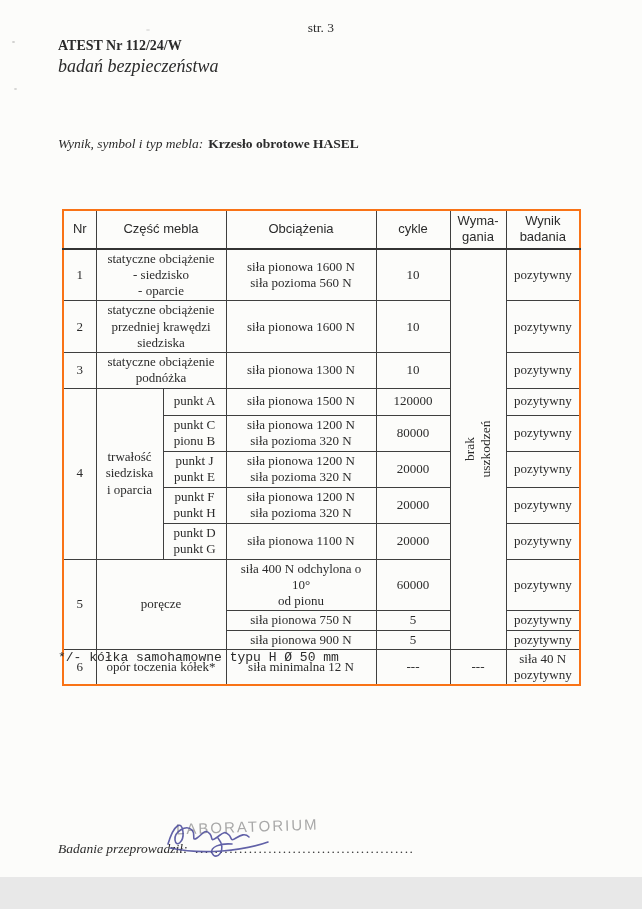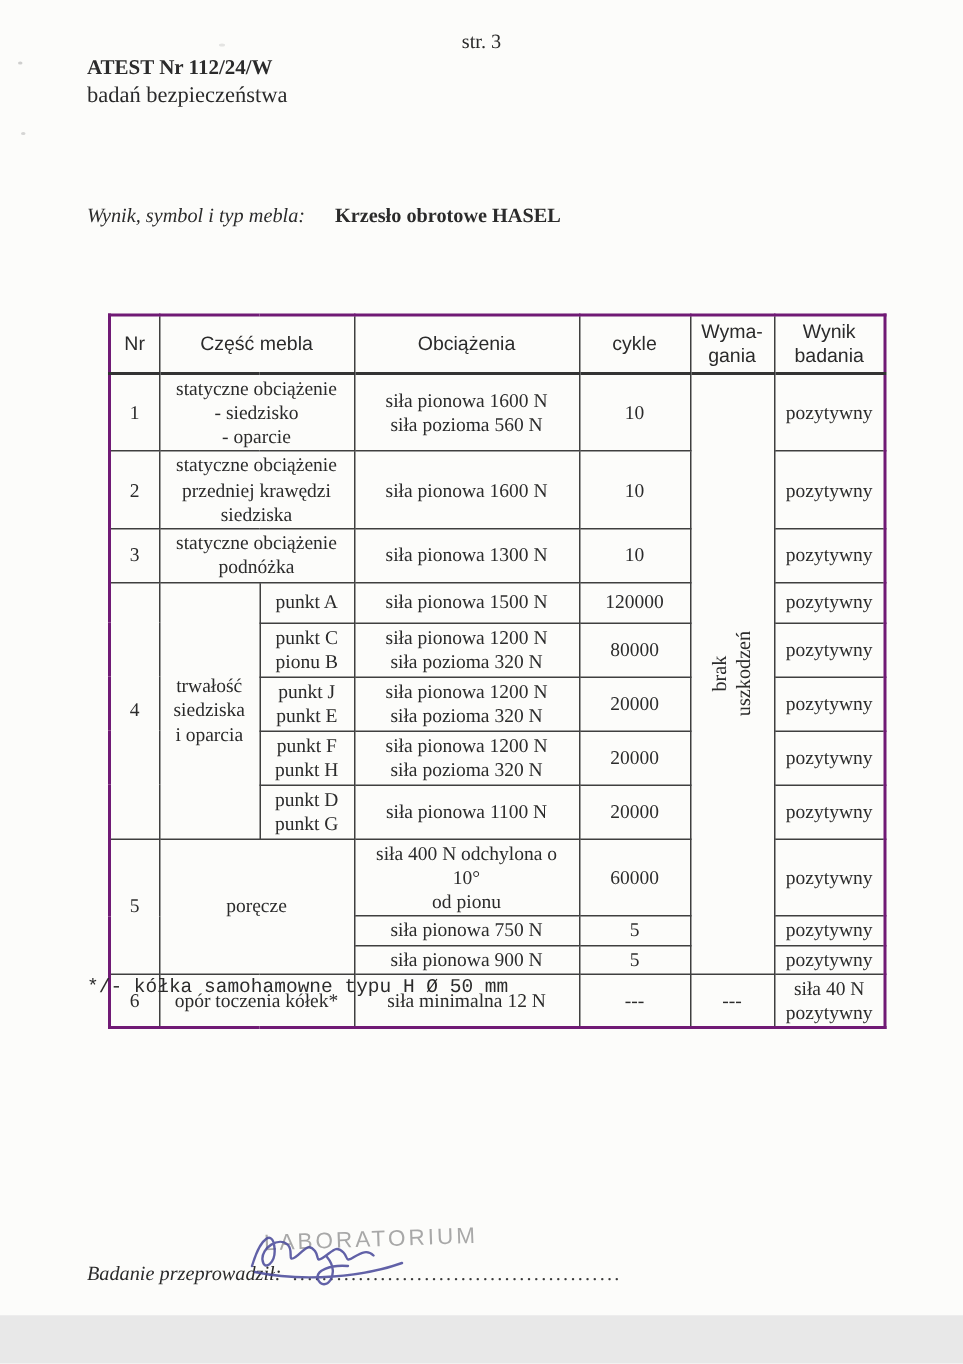--- a/index.html
+++ b/index.html
@@ -15,42 +15,41 @@
   .speck.s3{left:14px;top:88px;width:3px;height:2px;opacity:.4;}
   .bottom-edge{
     position:absolute;left:0;top:900px;width:100%;height:3px;
     background:linear-gradient(to right,#8d8d8d,#bdbdbd 45%,#e3e3e3 78%,rgba(255,255,255,0));
     transform:rotate(-0.12deg);
   }
 
   .page-num{position:absolute;top:20px;left:0;right:0;text-align:center;font-size:13.5px;}
   .atest{position:absolute;top:37px;left:58px;line-height:1.25;}
   .atest-title{font-weight:bold;font-size:14px;}
-  .atest-sub{font-size:15px;}
+  .atest-sub{font-style:italic;font-size:18px;}
 
   .doc-title{
     position:absolute;top:93px;left:0;right:0;text-align:center;
     font-size:15.5px;font-weight:bold;letter-spacing:.5px;word-spacing:9px;
   }
   .doc-title span{text-decoration:underline;text-underline-offset:4px;}
 
   .nazwa{position:absolute;top:136px;left:58px;font-size:13.5px;}
   .nazwa .lbl{font-style:italic;}
-  .nazwa .val{font-weight:bold;margin-left:20px;}
+  .nazwa .val{font-weight:bold;margin-left:5px;}
 
   .section-title{
     position:absolute;top:180px;left:58px;font-size:13.5px;letter-spacing:.3px;
     text-decoration:underline;text-underline-offset:3px;
   }
 
   table.results{
     position:absolute;top:209px;left:62px;width:517px;
     border-collapse:collapse;table-layout:fixed;
-    border:2px solid #701a75;
-    margin-left:10px;
+    border:2px solid #f97316;
   }
   table.results td{
     border:1px solid #3f3f3f; font-size:13px; padding:1px 4px;
     vertical-align:middle; text-align:center; line-height:1.25;
     overflow:hidden;
   }
   table.results tr.hdr td{
     font-family:"Liberation Sans", sans-serif; font-size:13px;
     border-bottom:2px solid #333; padding:2px 2px;
   }

